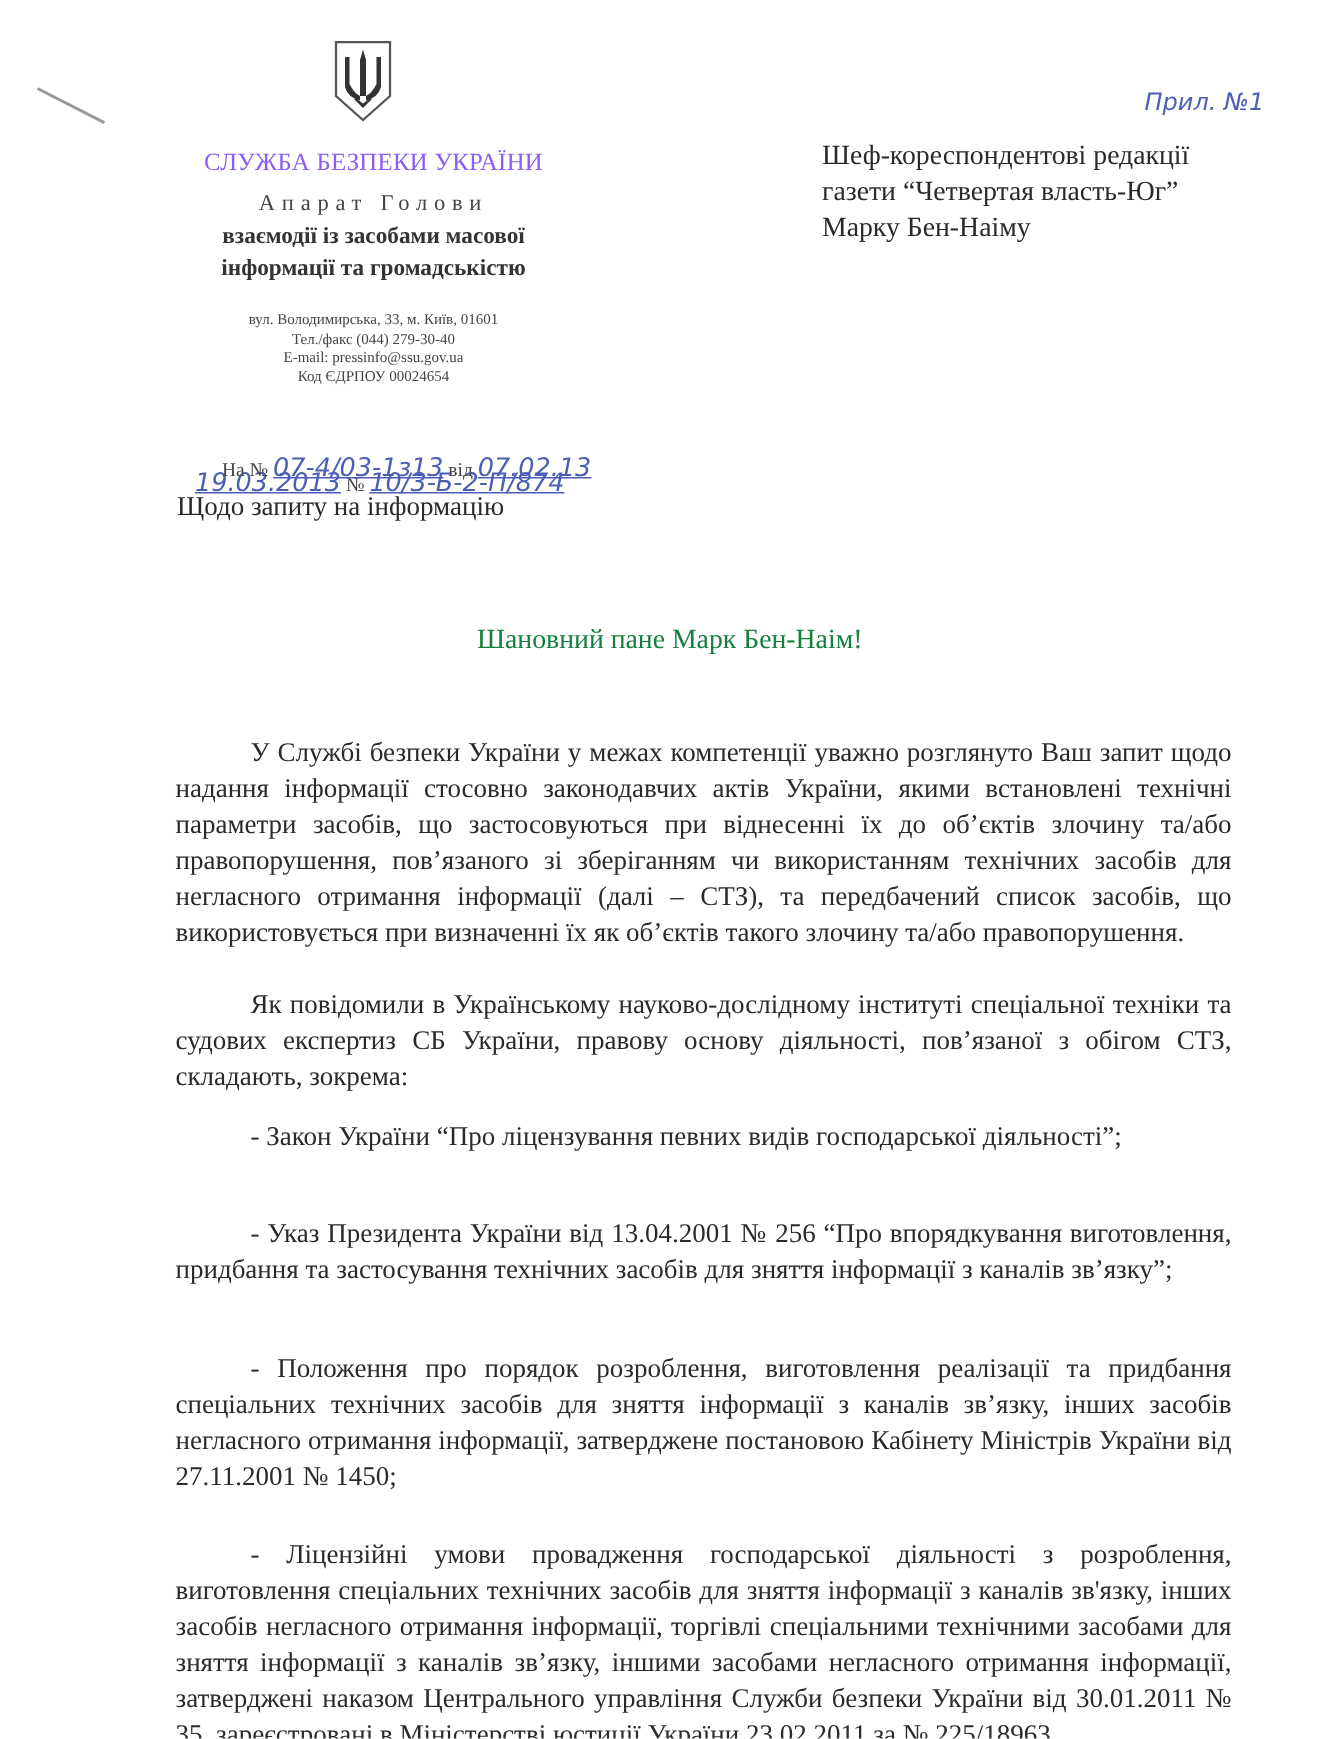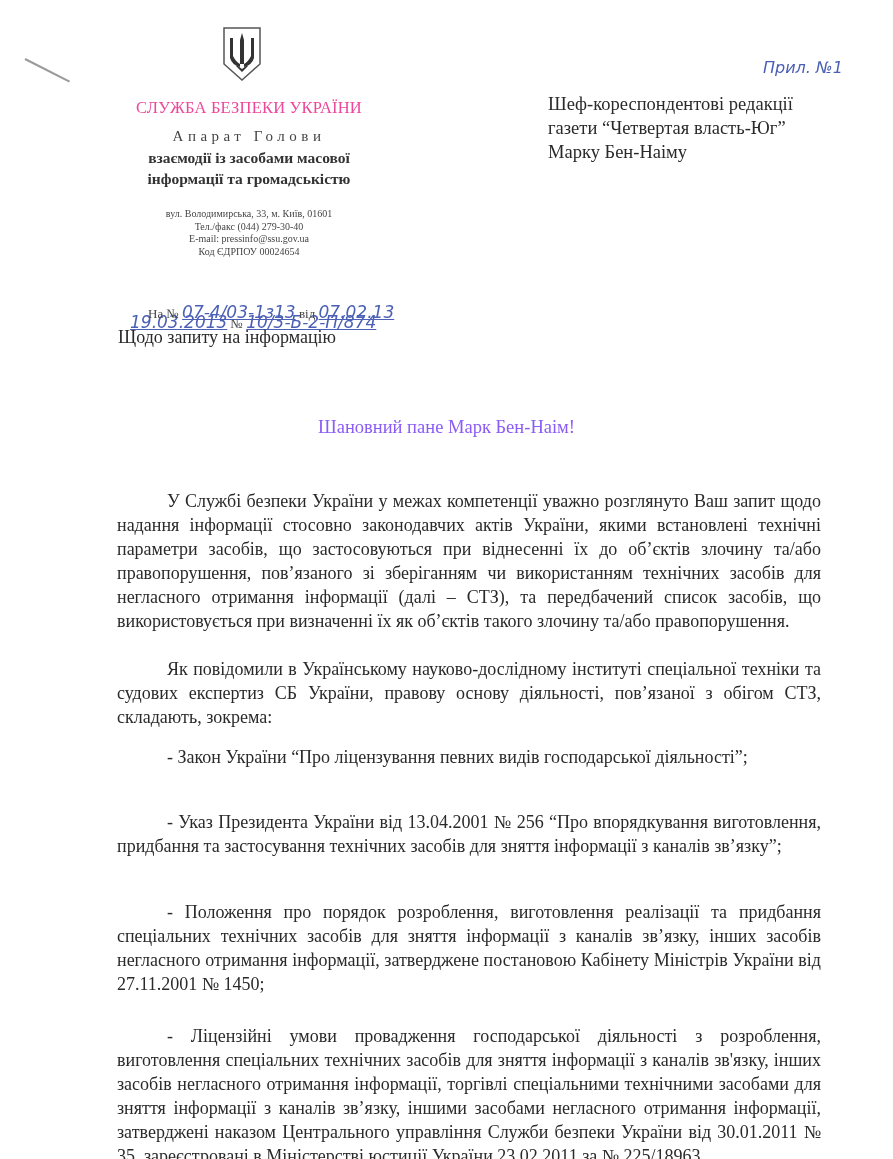--- a/index.html
+++ b/index.html
@@ -3,33 +3,33 @@
 <meta charset="utf-8">
 <style>
   html, body { margin: 0; padding: 0; background: #ffffff; }
   body { width: 893px; height: 1159px; position: relative; overflow: hidden;
          font-family: "Liberation Serif", "DejaVu Serif", serif; color: #2b2b2b; }
   .abs { position: absolute; }
   .scratch { left: 25px; top: 58px; width: 50px; height: 2px; background: #9a9a9a;
              transform: rotate(27deg); transform-origin: left center; }
   .emblem { left: 222px; top: 26px; width: 40px; height: 56px; }
   .hdr { left: 110px; width: 278px; text-align: center; }
-  .org { top: 98px; font-size: 16.5px; letter-spacing: 0.2px; color: #ec4899; }
+  .org { top: 98px; font-size: 16.5px; letter-spacing: 0.2px; color: #8b5cf6; }
   .dept { top: 128px; font-size: 15px; letter-spacing: 4.5px; color: #444; }
   .center { top: 147px; font-size: 15.5px; font-weight: bold; line-height: 21px; color: #333; }
   .contacts { top: 208px; font-size: 10px; line-height: 12.5px; color: #444; text-align: center; }
   .hand { font-family: "DejaVu Sans", sans-serif; font-style: italic; color: #4a5fb5; }
   .refline { left: 130px; font-size: 13px; color: #444; white-space: nowrap; }
   .refline .hand { font-size: 17px; text-decoration: underline; text-decoration-thickness: 1px; }
   .ref1 { top: 276px; margin-top: 36px; }
   .ref2 { top: 302px; left: 148px; }
   .subject { left: 118px; top: 327px; font-size: 18px; color: #2a2a2a; }
   .stamp { left: 715px; top: 58px; font-size: 16px; margin-left: 48px; }
   .addr { left: 548px; top: 92px; font-size: 18.5px; line-height: 24px; color: #2a2a2a; }
-  .greet { left: 0; width: 893px; text-align: center; top: 417px; font-size: 18.5px; color: #8b5cf6; }
+  .greet { left: 0; width: 893px; text-align: center; top: 417px; font-size: 18.5px; color: #15803d; }
   .body { left: 117px; width: 704px; font-size: 18px; line-height: 24px; text-align: justify;
           color: #2a2a2a; }
   .body p { margin: 0; text-indent: 50px; }
   .p1 { top: 489px; }
   .p2 { top: 657px; }
   .li1 { top: 745px; }
   .li2 { top: 810px; }
   .li3 { top: 900px; }
   .li4 { top: 1024px; }
 </style>

